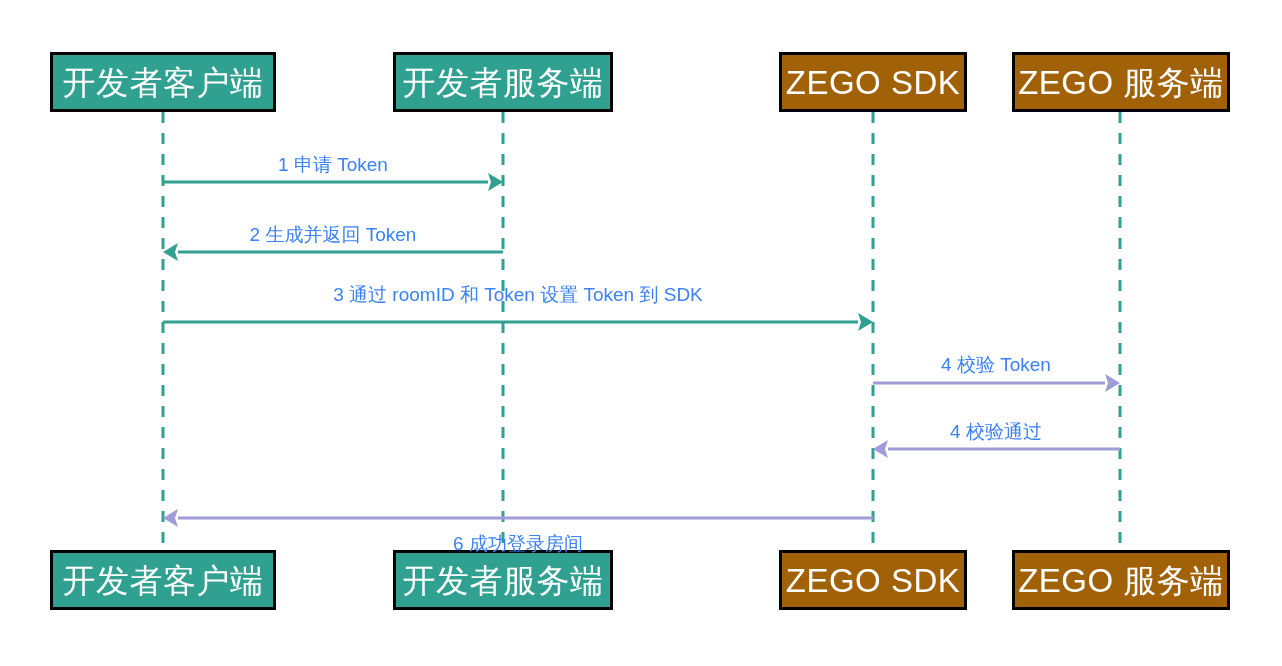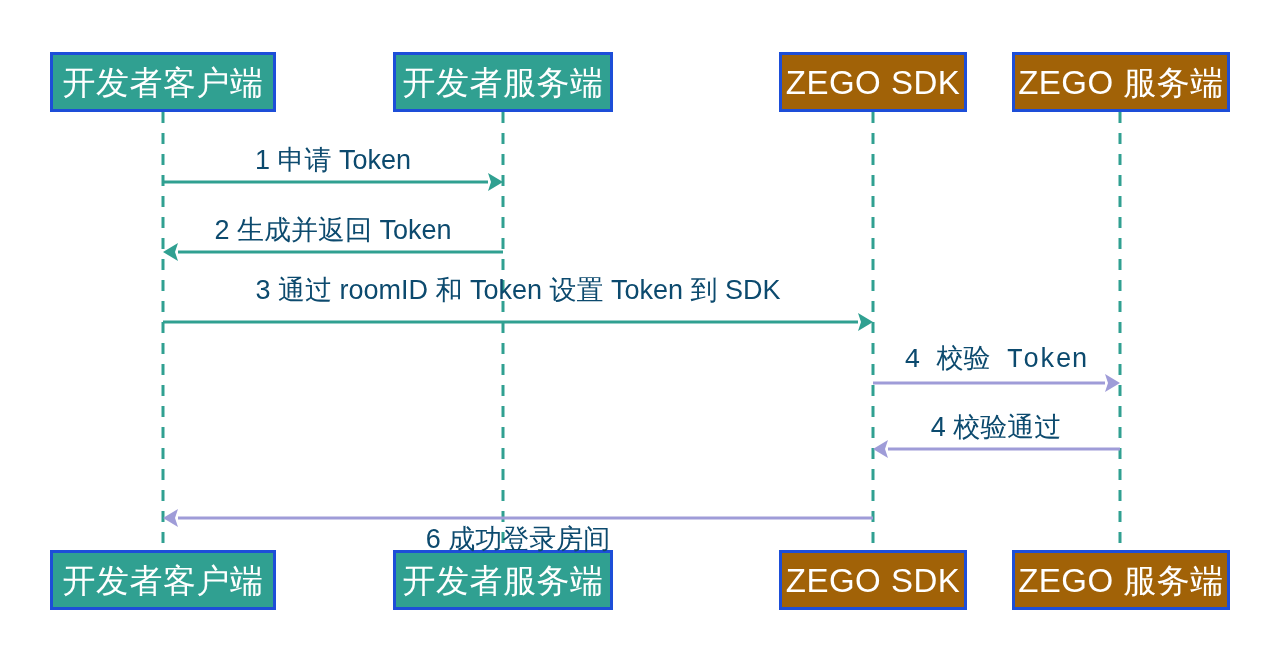--- a/index.html
+++ b/index.html
@@ -22,36 +22,36 @@
   #svg-layer {
     position: absolute;
     left: 0;
     top: 0;
     width: 1282px;
     height: 666px;
   }
   .actor-box {
     position: absolute;
     box-sizing: border-box;
-    border: 3px solid #1d4ed8;
+    border: 3px solid #000000;
     display: flex;
     align-items: center;
     justify-content: center;
     color: #ffffff;
     font-size: 33px;
     letter-spacing: 0.5px;
     white-space: nowrap;
     line-height: 1;
   }
   .actor-box.teal { background: #30a091; }
   .actor-box.purple { background: #a16207; }
   .msg-label {
     position: absolute;
-    color: #0c4a6e;
-    font-size: 27px;
+    color: #3b82f6;
+    font-size: 19px;
     white-space: nowrap;
     line-height: 1;
     transform: translate(-50%, -100%);
   }
 </style>
 </head>
 <body>
 
 <div id="diagram">
   <svg id="svg-layer" viewBox="0 0 1282 666" xmlns="http://www.w3.org/2000/svg">
@@ -99,17 +99,17 @@
         <span>ZEGO 服务端</span>
       </div>
       <div class="actor-box purple" style="left: 1012px; top: 550px; width: 218px; height: 60px;">
         <span>ZEGO 服务端</span>
       </div>
     </div>
   <div id="labels-layer">
       <div class="msg-label" style="left: 333px; top: 174px;">1 申请 Token</div>
       <div class="msg-label" style="left: 333px; top: 244px;">2 生成并返回 Token</div>
       <div class="msg-label" style="left: 518px; top: 304px;">3 通过 roomID 和 Token 设置 Token 到 SDK</div>
-      <div class="msg-label" style="left: 996px; top: 374px; font-family: Liberation Mono, monospace;">4 校验 Token</div>
+      <div class="msg-label" style="left: 996px; top: 374px;">4 校验 Token</div>
       <div class="msg-label" style="left: 996px; top: 441px;">4 校验通过</div>
       <div class="msg-label" style="left: 518px; top: 509px; margin-top: 44px;">6 成功登录房间</div>
     </div>
 </div>
 
 </body></html>

